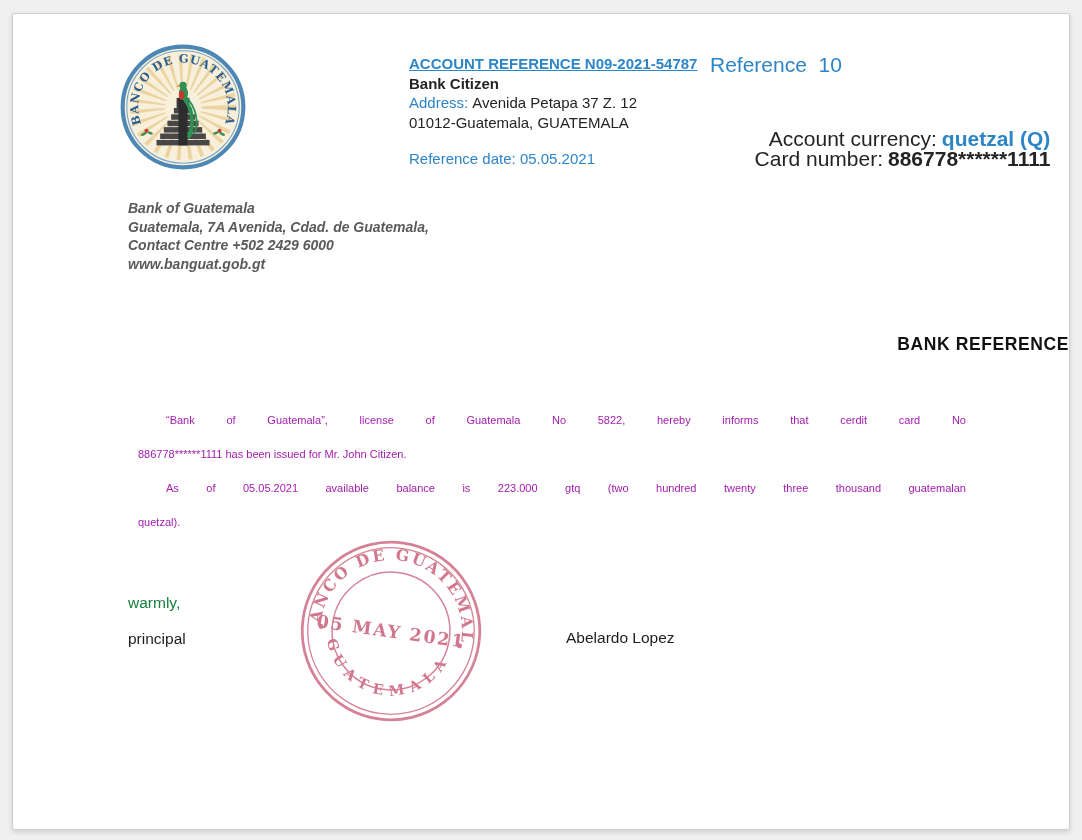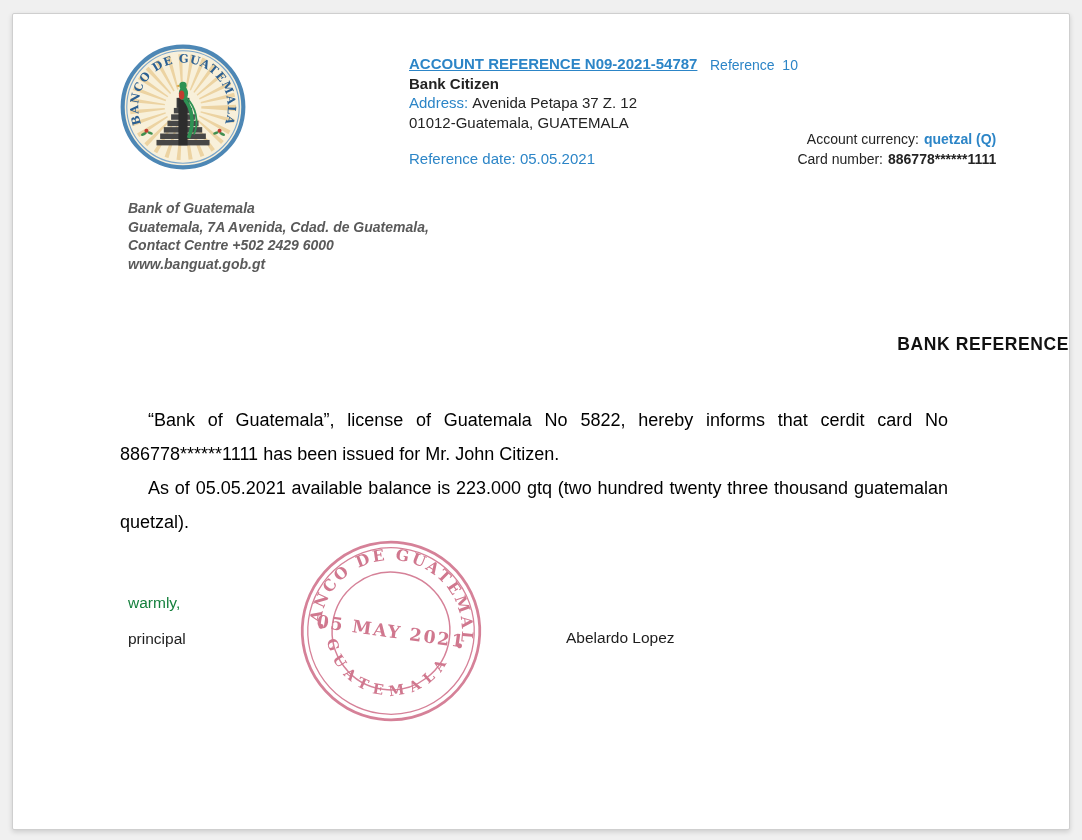--- a/index.html
+++ b/index.html
@@ -29,42 +29,42 @@
     font-size:15px; line-height:19.5px;
     font-weight:500; color:#242424;
   }
   .acct-ref { font-weight:700; text-decoration:underline; }
   .recipient { font-weight:700; }
   .addr-label { margin-right:4px; }
   .ref-date { margin-top:17px; font-weight:500; }
 
   .right-head {
     position:absolute; left:697px; top:41px;
-    font-size:14px; font-weight:500; color:#242424; line-height:20px;
+    font-size:21px; font-weight:500; color:#242424; line-height:20px;
   }
   .ref-no { margin-bottom:0; }
   .rh-rows { margin-top:54px;text-align:right; }
   .rh-row .val { margin-left:5px; }
   .card-label { display:inline-block; width:173px; }
   .card-val { margin-left:0; }
 
   .bank-info {
     position:absolute; left:115px; top:185px;
     font-size:14px; font-weight:700; color:#5a5a5a; line-height:18.5px;font-style:italic;
   }
 
   .doc-title {
     position:absolute; left:0; top:320px; width:100%;
     text-align:right; font-size:17.5px; font-weight:700;
     letter-spacing:0.6px; color:#111;
   }
 
   .bodytext {
-    position:absolute; left:107px; top:389px; width:828px;
-    font-size:18px; line-height:34px; color:#000000;
+    position:absolute; left:125px; top:389px; width:828px;
+    font-size:11px; line-height:34px; color:#a21caf;
   }
   .bl { white-space:nowrap; }
   .bl.just { white-space:normal; text-align:justify; text-align-last:justify; }
   .bl.indent { text-indent:28px; }
 
   .warmly    { position:absolute; left:115px; top:580px; font-size:15.5px; color:#15803d; }
   .principal { position:absolute; left:115px; top:616px; font-size:15.5px; color:#1d1d1d; }
   .signame   { position:absolute; left:553px; top:615px; font-size:15.5px; color:#1d1d1d; }
 
   .stamp { position:absolute; left:286px; top:525px; width:184px; height:184px; }

